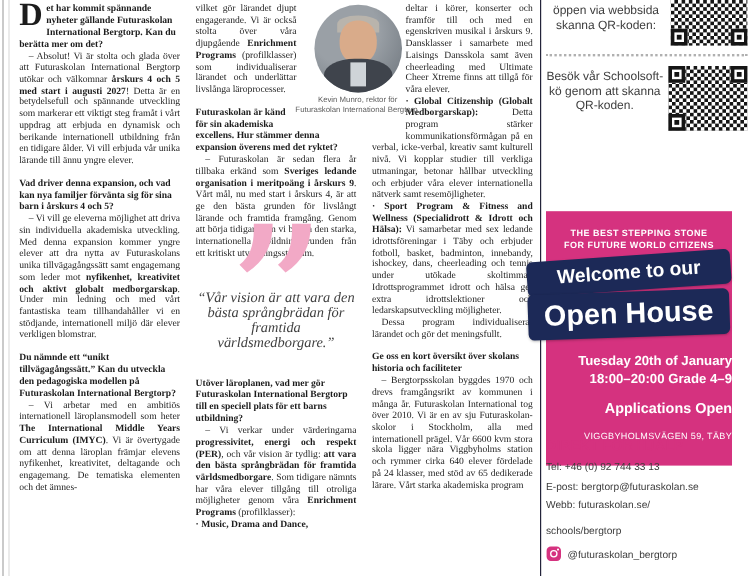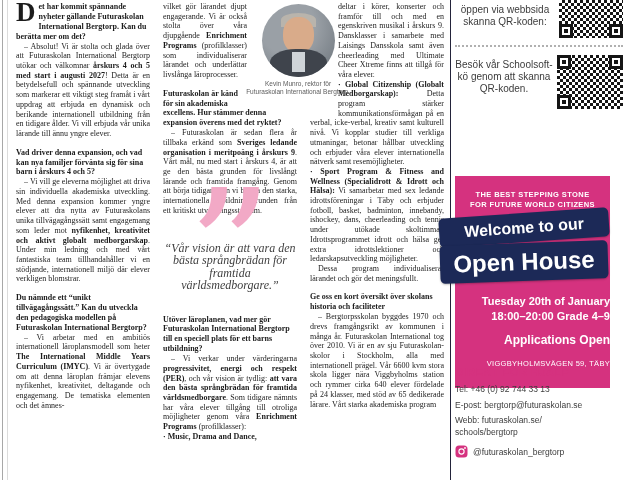--- a/index.html
+++ b/index.html
@@ -74,21 +74,21 @@
   .ribbon2 { left:-15px; top:67px; width:168px; height:38px; transform:rotate(-2deg); font-size:24px; }
   .event { position:absolute; left:0; top:118px; width:100%; text-align:right; color:#fff; }
   .event .date { font-size:11px; line-height:15px; font-weight:bold; }
   .event .apps { font-size:12px; font-weight:bold; margin-top:9px; }
   .event .addr { font-size:7.5px; font-weight:normal; letter-spacing:0.3px; margin-top:12px; }
 
   
   .contact { position:absolute; left:0; top:365px; width:168px; }
   .contact h2 { color:var(--magenta); font-size:11.5px; line-height:14px; letter-spacing:0.2px; }
   .contact .line { font-size:8.5px; line-height:10.5px; margin-top:5px; }
-  .contact .line.tight { margin-top:1px; }
+  .contact .line.tight { margin-top:11px; }
   .social { display:flex; align-items:center; gap:5px; margin-top:8px; font-size:8.5px; }
   .social svg { display:block; }
 
   :root { --magenta:#d5327f; --navy:#1c2957; }
 </style>
 </head>
 <body>
 
 <div class="edge-line-1"></div>
 <div class="edge-line-2"></div>

